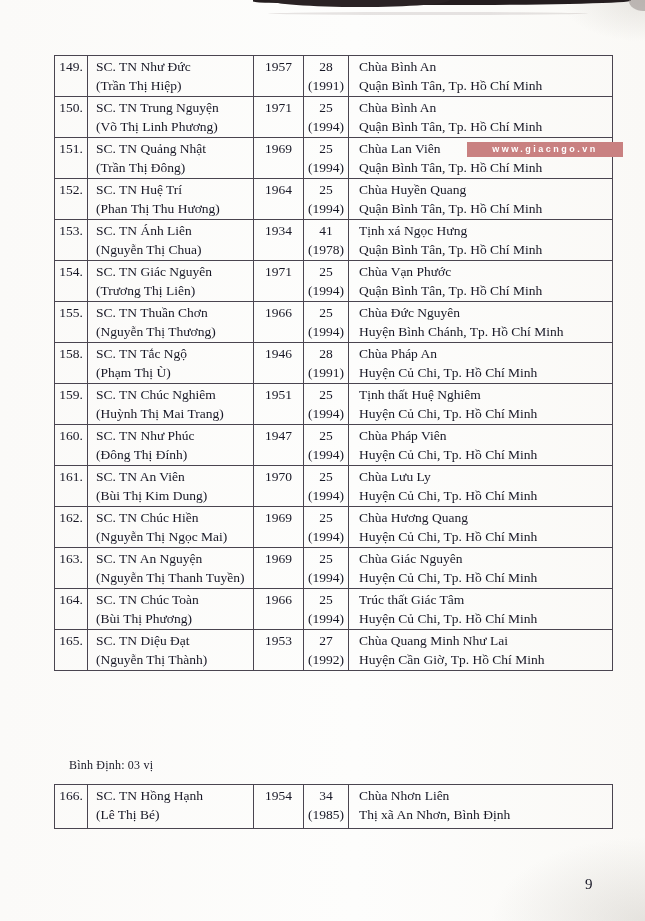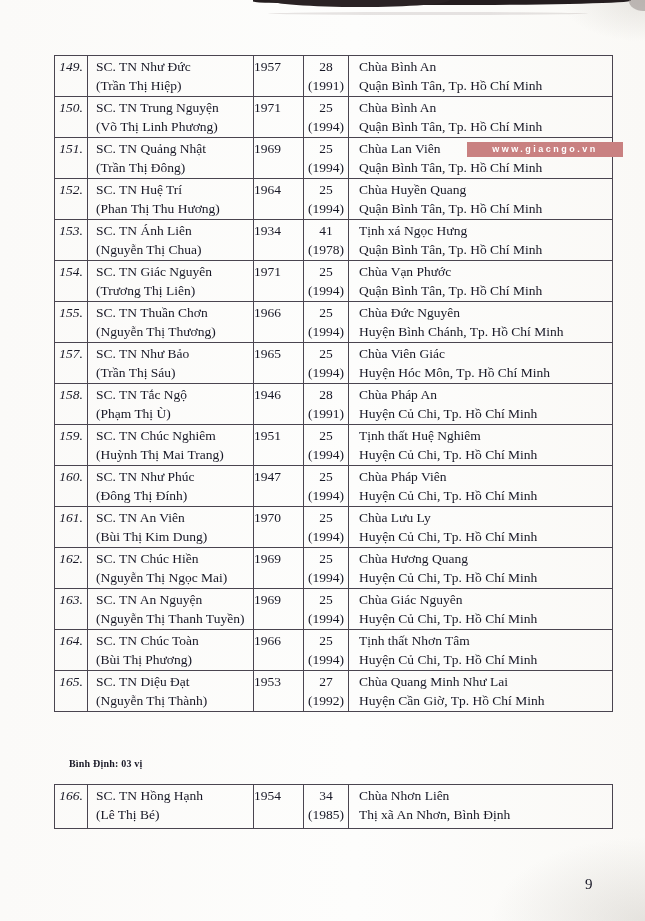--- a/index.html
+++ b/index.html
@@ -53,32 +53,32 @@
   .reg-table.t2 { top: 784px; }
   .reg-table td {
     border: 1px solid #4a4550;
     vertical-align: top;
     padding: 1px 0 0 0;
     overflow: hidden;
     white-space: nowrap;
   }
   .t1 tr { height: 41px; }
   .t2 tr { height: 44px; }
-  .c-no   { text-align: center; font-style: italic; }
+  .c-no   { text-align: center; }
   .c-name { padding-left: 8px !important; }
-  .c-year { text-align: left; }
+  .c-year { text-align: center; }
   .c-age  { text-align: center; }
   .c-place{ padding-left: 10px !important; }
 
   .section-heading {
     position: absolute;
     left: 69px;
     top: 758px;
-    font-size: 10px;
-    font-weight: bold;
+    font-size: 12px;
+    font-weight: normal;
     letter-spacing: 0.2px;
   }
 
   .page-number {
     position: absolute;
     left: 585px;
     top: 876px;
     font-size: 15px;
   }
 
@@ -231,36 +231,20 @@
             <div>25</div>
             <div>(1994)</div>
           </td>
           <td class="c-place">
             <div>Chùa Đức Nguyên</div>
             <div>Huyện Bình Chánh, Tp. Hồ Chí Minh</div>
           </td>
         </tr>
 
 
-        <tr class="reg-row">
-          <td class="c-no">157.</td>
-          <td class="c-name">
-            <div>SC. TN Như Bảo</div>
-            <div>(Trần Thị Sáu)</div>
-          </td>
-          <td class="c-year">1965</td>
-          <td class="c-age">
-            <div>25</div>
-            <div>(1994)</div>
-          </td>
-          <td class="c-place">
-            <div>Chùa Viên Giác</div>
-            <div>Huyện Hóc Môn, Tp. Hồ Chí Minh</div>
-          </td>
-        </tr>
 
         <tr class="reg-row">
           <td class="c-no">158.</td>
           <td class="c-name">
             <div>SC. TN Tắc Ngộ</div>
             <div>(Phạm Thị Ù)</div>
           </td>
           <td class="c-year">1946</td>
           <td class="c-age">
             <div>28</div>
@@ -362,21 +346,21 @@
           <td class="c-name">
             <div>SC. TN Chúc Toàn</div>
             <div>(Bùi Thị Phương)</div>
           </td>
           <td class="c-year">1966</td>
           <td class="c-age">
             <div>25</div>
             <div>(1994)</div>
           </td>
           <td class="c-place">
-            <div>Tịnh thất Nhơn Tâm</div>
+            <div>Trúc thất Giác Tâm</div>
             <div>Huyện Củ Chi, Tp. Hồ Chí Minh</div>
           </td>
         </tr>
 
         <tr class="reg-row">
           <td class="c-no">165.</td>
           <td class="c-name">
             <div>SC. TN Diệu Đạt</div>
             <div>(Nguyễn Thị Thành)</div>
           </td>

